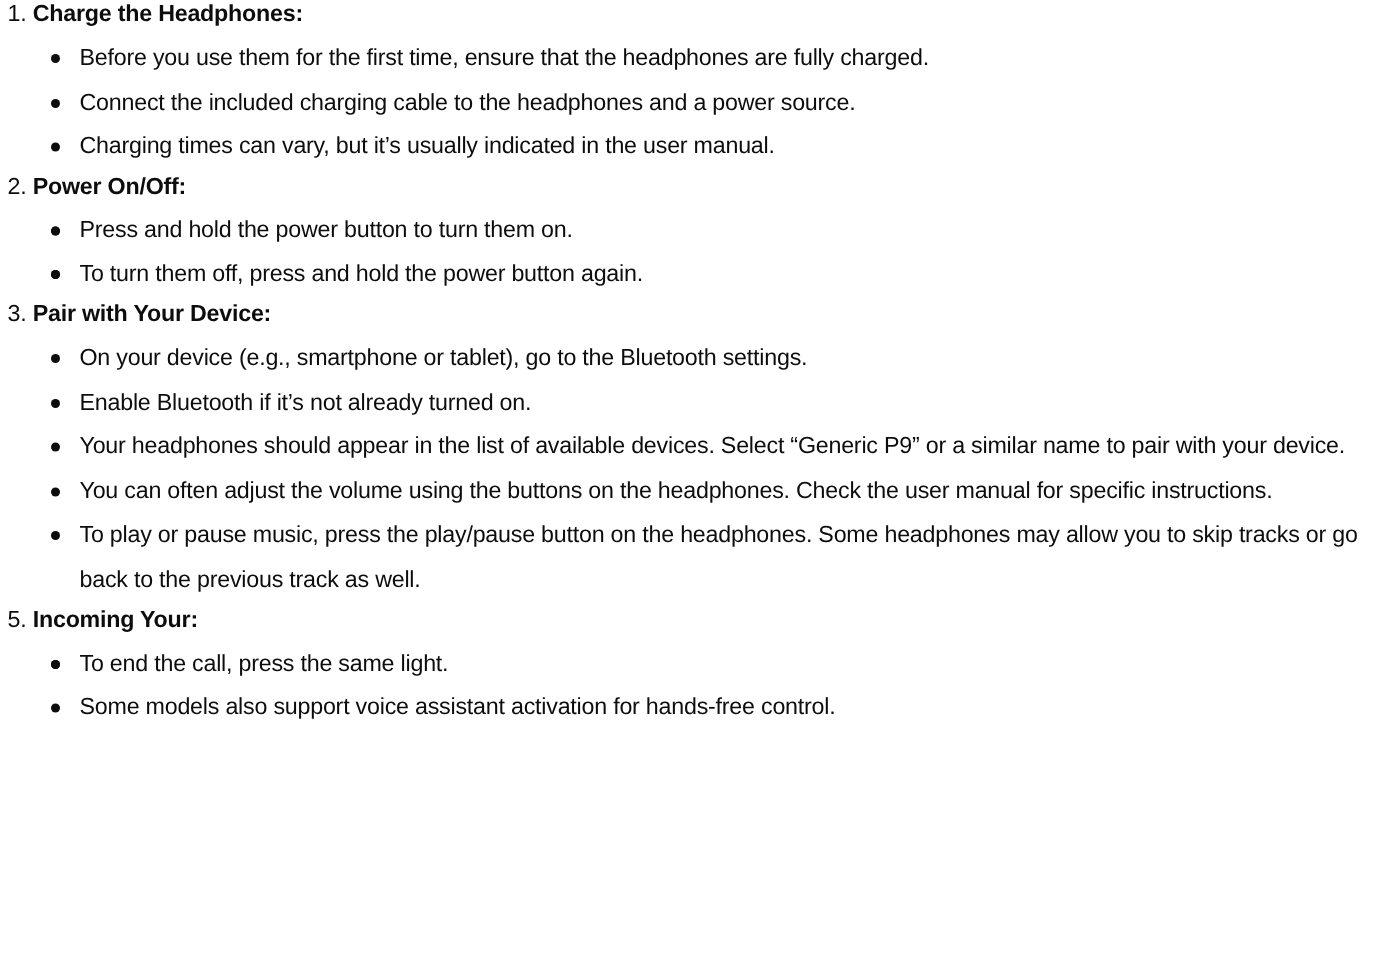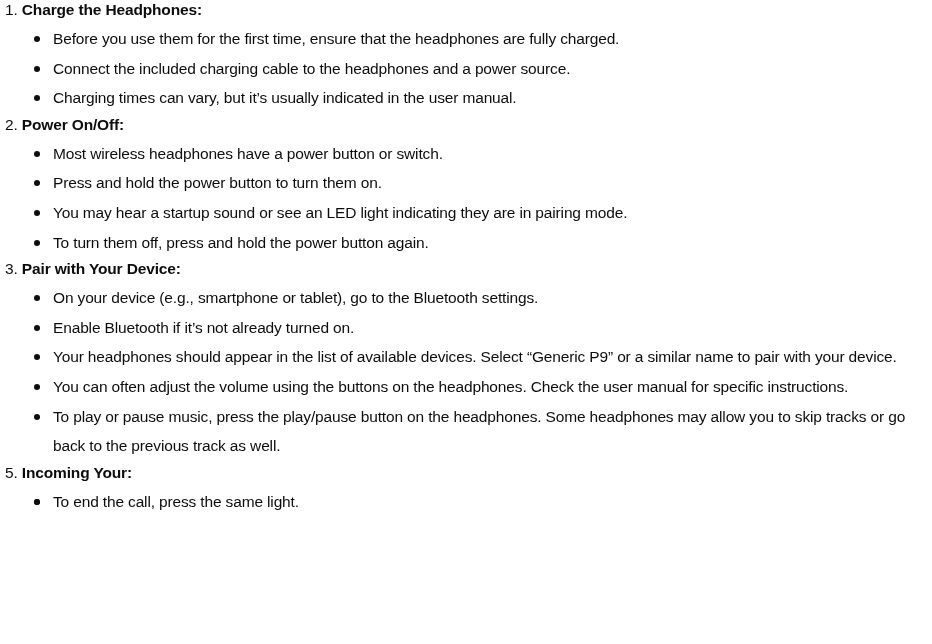--- a/index.html
+++ b/index.html
@@ -49,23 +49,23 @@
       <li><span class="dot"></span><span>Charging times can vary, but it’s usually indicated in the user manual.</span></li>
     </ul>
   </div>
 
   <div class="step">
     <div class="step-head">
       <span class="step-num">2.</span>
       <span class="step-title">Power On/Off:</span>
     </div>
     <ul class="bullets">
-      <li><span class="dot"></span><span>Most wireless headphones have a power button or switch.</span></li>
+      <li><span class="dot"></span></li>
       <li><span class="dot"></span><span>Press and hold the power button to turn them on.</span></li>
-      <li><span class="dot"></span><span>You may hear a startup sound or see an LED light indicating they are in pairing mode.</span></li>
+      <li><span class="dot"></span></li>
       <li><span class="dot"></span><span>To turn them off, press and hold the power button again.</span></li>
     </ul>
   </div>
 
   <div class="step">
     <div class="step-head">
       <span class="step-num">3.</span>
       <span class="step-title">Pair with Your Device:</span>
     </div>
     <ul class="bullets">
@@ -83,16 +83,17 @@
   </div>
 
   <div class="step">
     <div class="step-head">
       <span class="step-num">5.</span>
       <span class="step-title">Incoming Your:</span>
     </div>
     <ul class="bullets">
       <li><span class="dot"></span></li>
       <li><span class="dot"></span><span>To end the call, press the same light.</span></li>
+      <li><span class="dot"></span><span>Some models also support voice assistant activation for hands-free control.</span></li>
     </ul>
   </div>
 
 </div>
 
 </body></html>

